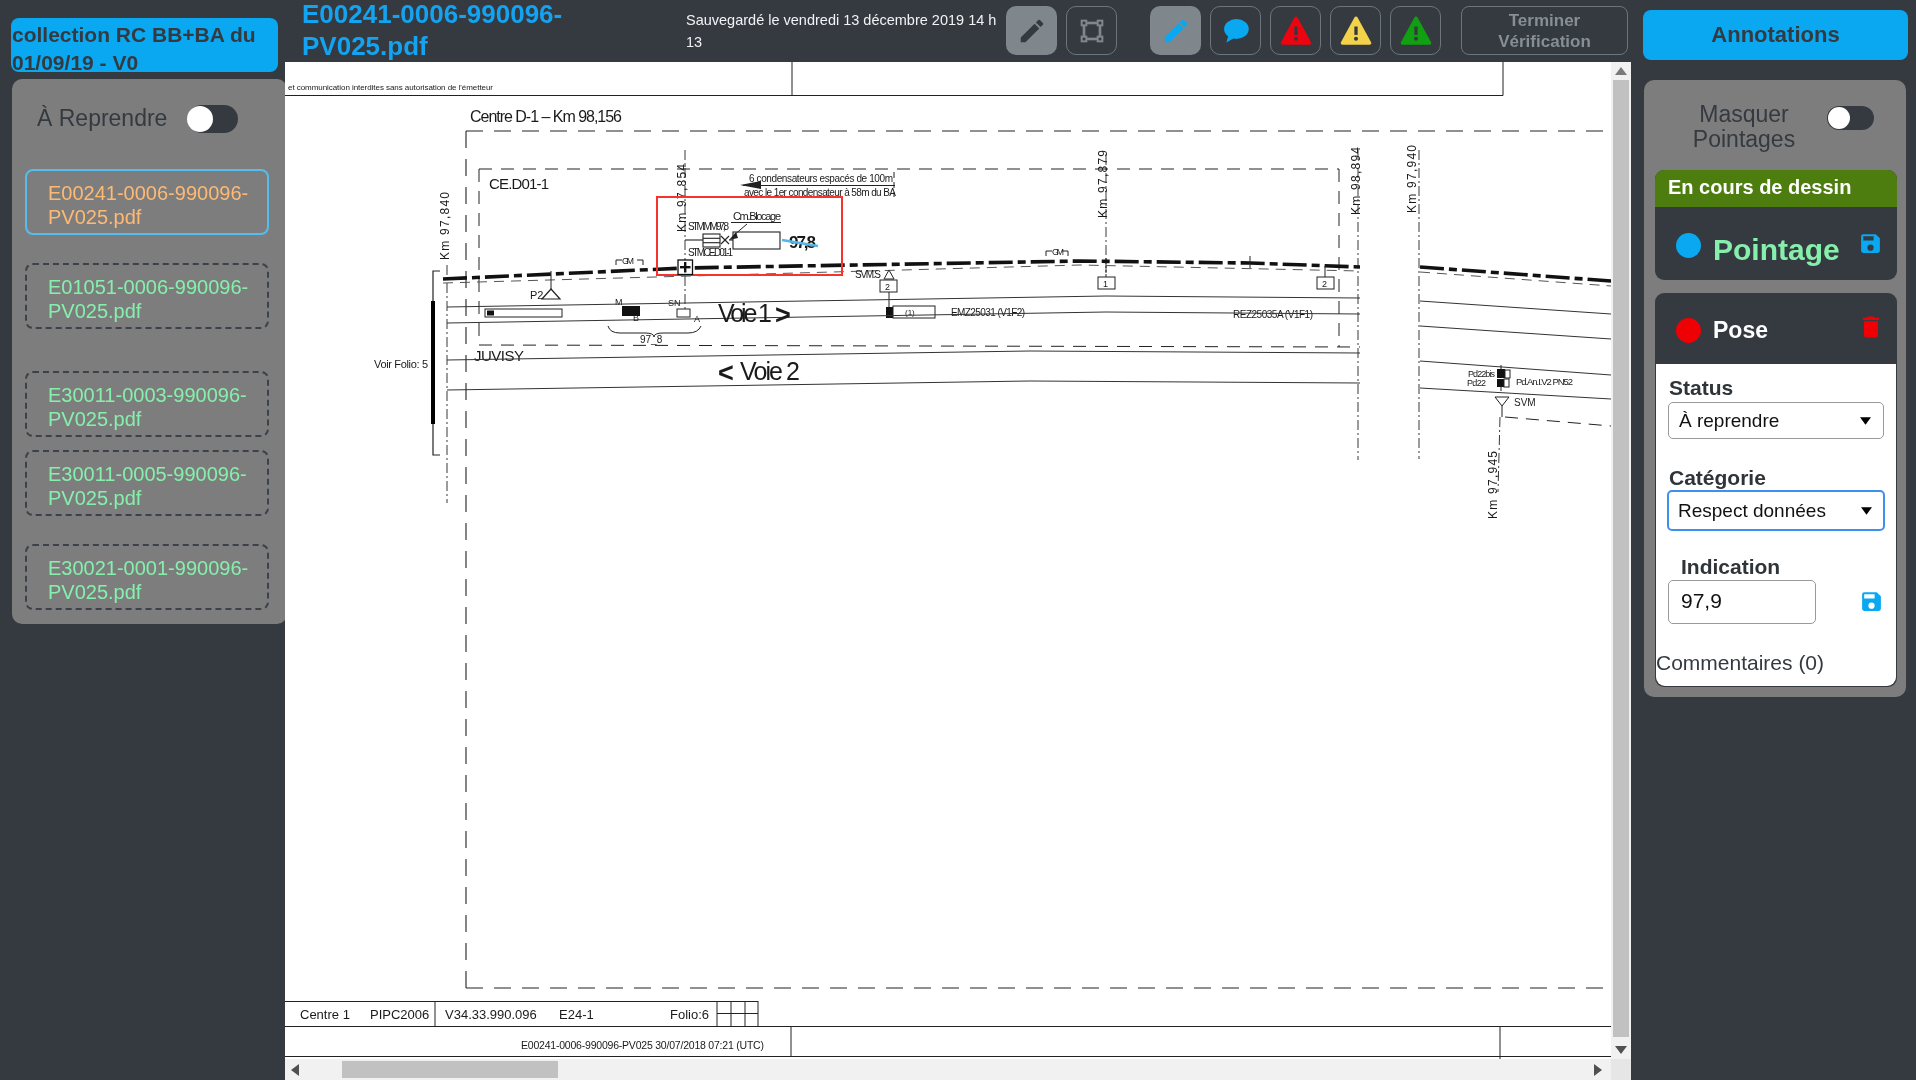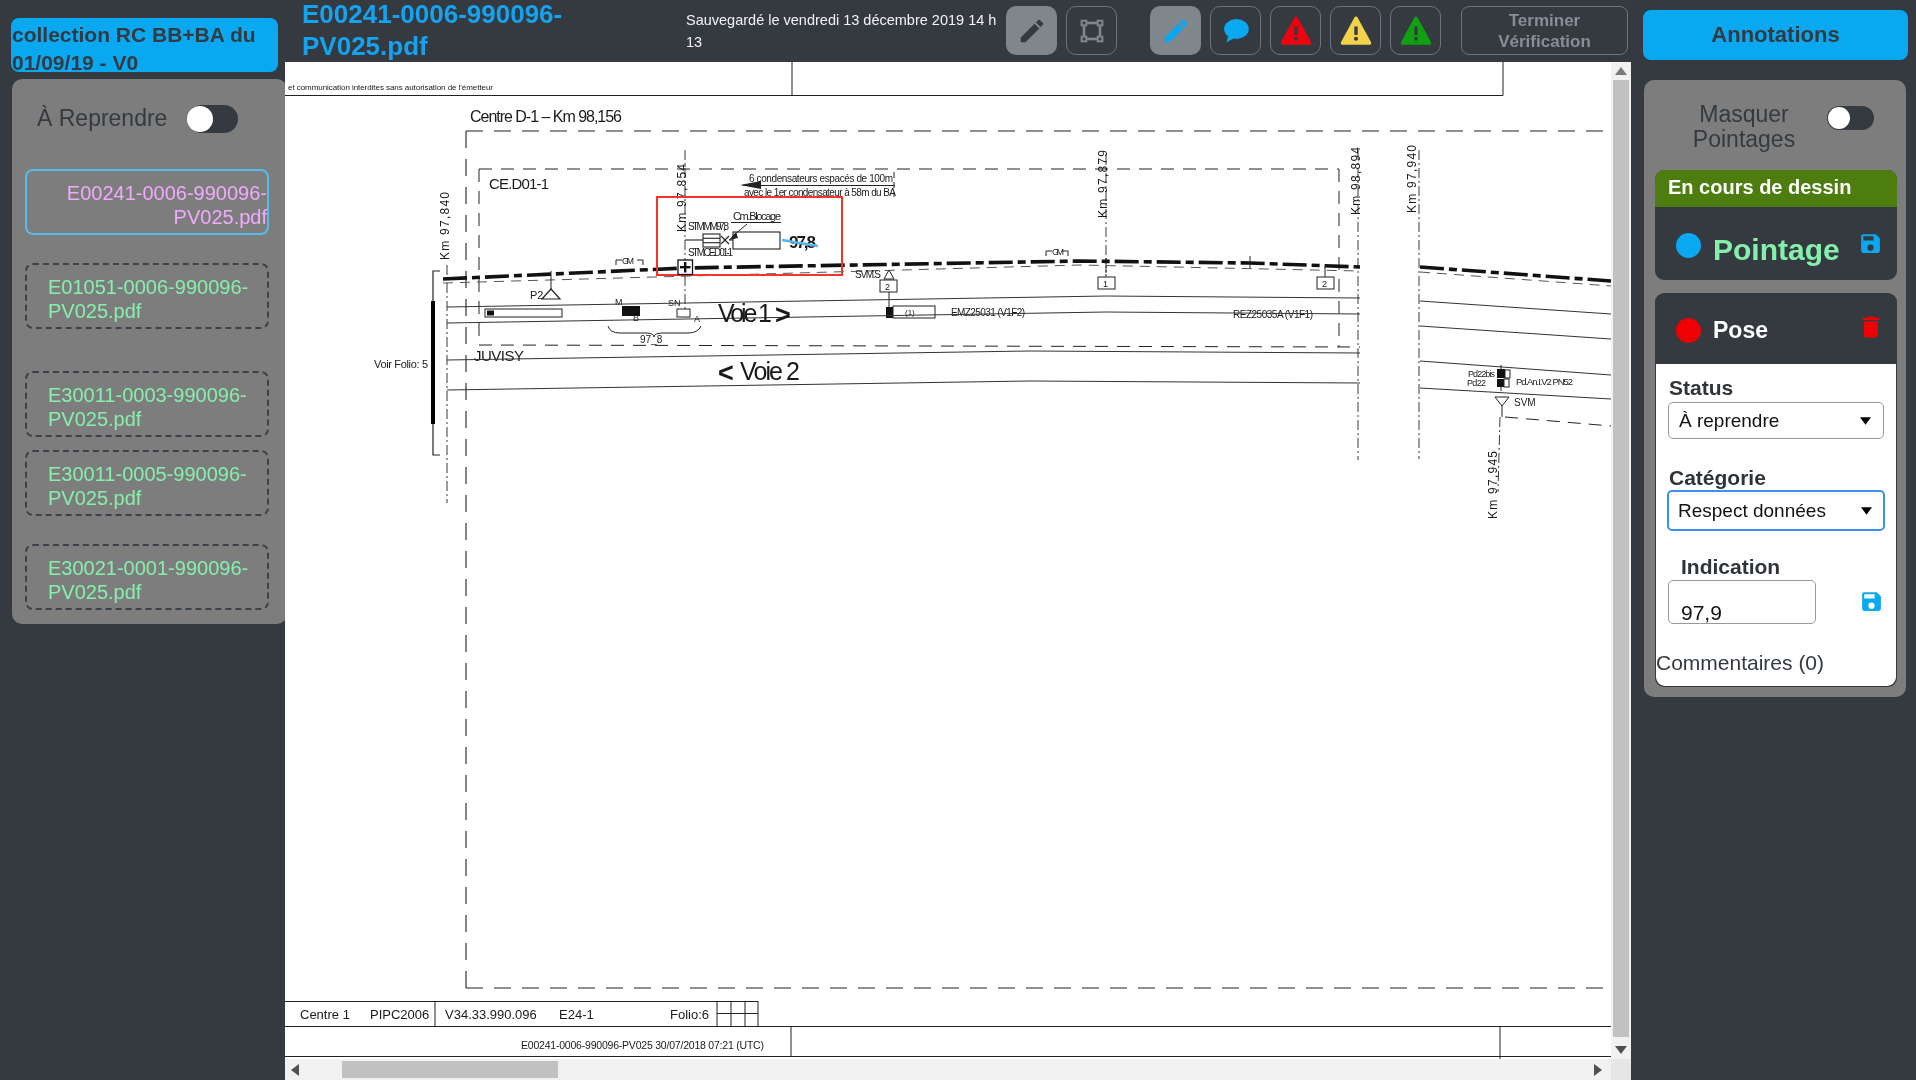--- a/index.html
+++ b/index.html
@@ -8,21 +8,21 @@
   .abs { position:absolute; }
   .btn-blue { background:#09a8f1; border-radius:8px; color:#343a40; font-weight:bold; }
   .toolbtn { position:absolute; top:6px; width:51px; height:49px; border-radius:10px;
     display:flex; align-items:center; justify-content:center; }
   .toolbtn.gray { background:#7f868c; }
   .toolbtn.bordered { border:1px solid #6c757d; }
   .toggle { position:absolute; background:#343a40; border-radius:13px; }
   .toggle .knob { position:absolute; left:1px; top:1px; background:#fff; border-radius:50%; }
   .fitem { position:absolute; left:25px; width:244px; height:66px; border-radius:8px;
     padding:10px 0 0 21px; font-size:20px; line-height:24px; color:#86efac; }
-  .fitem.sel { border:2px solid #54bdee; color:#f0abfc;text-align:right; }
+  .fitem.sel { border:2px solid #54bdee; color:#fdba74; }
   .fitem.dash { border:2px dashed #3c4249; }
 </style>
 </head>
 <body>
 
 <div class="abs" style="left:0;top:0;width:1916px;height:62px;background:#343a40;"></div>
 
 <div class="abs btn-blue" style="left:11px;top:10px;width:267px;height:54px;font-size:21px;line-height:28px;padding:3px 0 0 1px;margin-top:8px;">collection RC BB+BA du 01/09/19 - V0</div>
 
 <div class="abs" style="left:302px;top:-2px;width:300px;color:#13a3f0;font-weight:bold;font-size:26px;line-height:32px;">E00241-0006-990096-<br>PV025.pdf</div>
@@ -121,21 +121,21 @@
 <div class="abs" style="left:1668px;top:402px;width:216px;height:37px;background:#fff;border:1px solid #999;border-radius:5px;font-size:19px;color:#111;padding:7px 0 0 10px;">À reprendre<svg style="position:absolute;right:12px;top:14px;" width="11" height="8" viewBox="0 0 10 7">
       <path d="M0 0h10L5 7z" fill="#000"></path>
     </svg></div>
 
 <div class="abs" style="left:1669px;top:466px;font-size:21px;font-weight:bold;color:#2f3439;">Catégorie</div>
 <div class="abs" style="left:1667px;top:490px;width:218px;height:41px;background:#fff;border:2px solid #3d8ff0;border-radius:5px;font-size:19px;color:#111;padding:8px 0 0 9px;">Respect données<svg style="position:absolute;right:11px;top:15px;" width="11" height="8" viewBox="0 0 10 7">
       <path d="M0 0h10L5 7z" fill="#000"></path>
     </svg></div>
 
 <div class="abs" style="left:1669px;top:555px;font-size:21px;font-weight:bold;color:#2f3439;margin-left:12px;">Indication</div>
-<div class="abs" style="left:1668px;top:580px;width:148px;height:44px;background:#fff;border:1px solid #999;border-radius:5px;font-size:21px;color:#111;padding:20px 0 0 12px;">97,9</div>
+<div class="abs" style="left:1668px;top:580px;width:148px;height:44px;background:#fff;border:1px solid #999;border-radius:5px;font-size:21px;color:#111;padding:8px 0 0 12px;">97,9</div>
 <svg class="abs" style="left:1859px;top:589px;" width="25" height="25" viewBox="0 0 24 24">
     <path fill="#09a8f1" d="M17 3H5a2 2 0 0 0-2 2v14a2 2 0 0 0 2 2h14a2 2 0 0 0 2-2V7l-4-4zm-5 16a3 3 0 1 1 0-6 3 3 0 0 1 0 6zm3-10H5V5h10v4z"></path>
   </svg>
 
 <div class="abs" style="left:1656px;top:651px;width:240px;text-align:left;font-size:21px;color:#343a40;">Commentaires (0)</div>
 
 <div class="abs" style="left:285px;top:62px;width:1326px;height:997px;background:#fff;overflow:hidden;">
 <svg width="1326" height="997" viewBox="0 0 1326 997" fill="#1a1a1a" style="position:absolute;left:0;top:0;">
 <g fill="none" stroke="#222" stroke-width="1">
   <line x1="0" y1="33.5" x2="1218" y2="33.5"></line>

